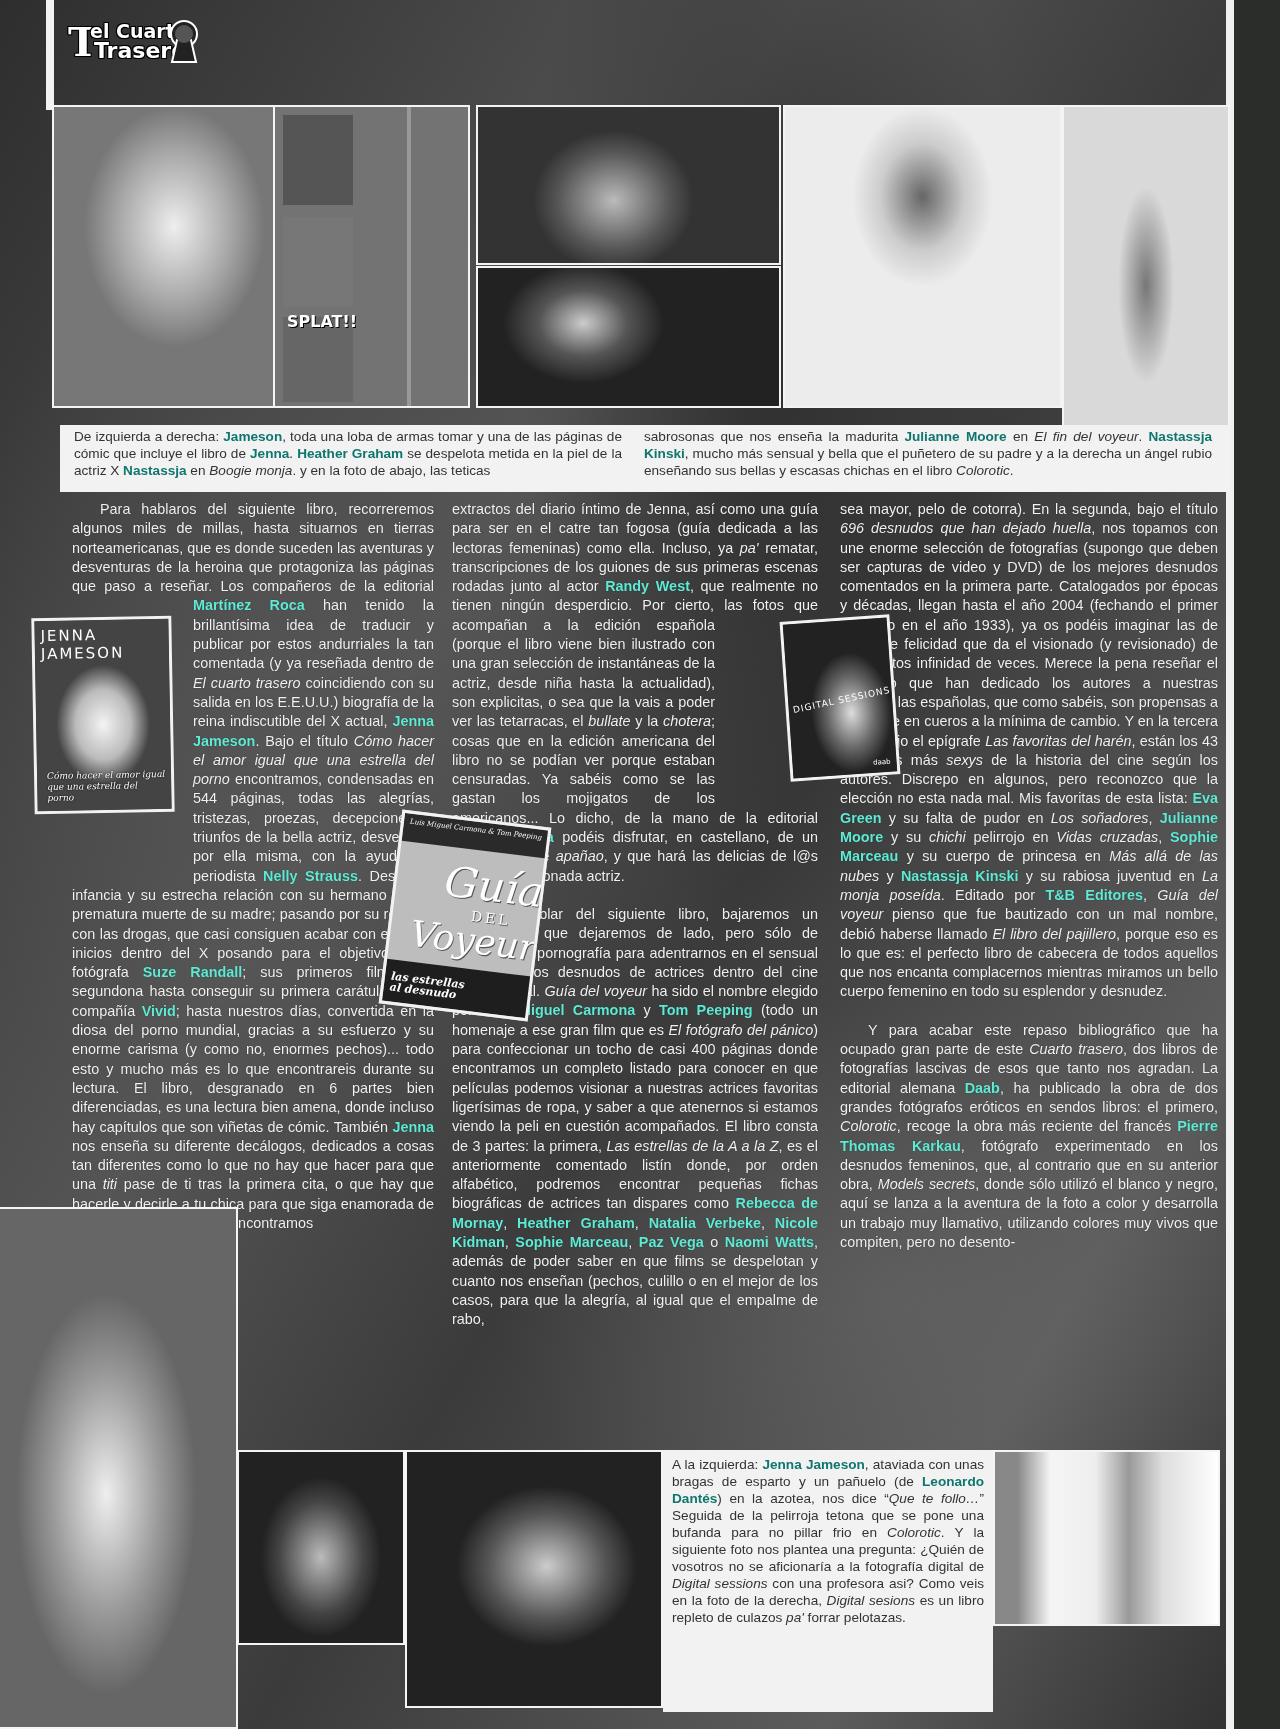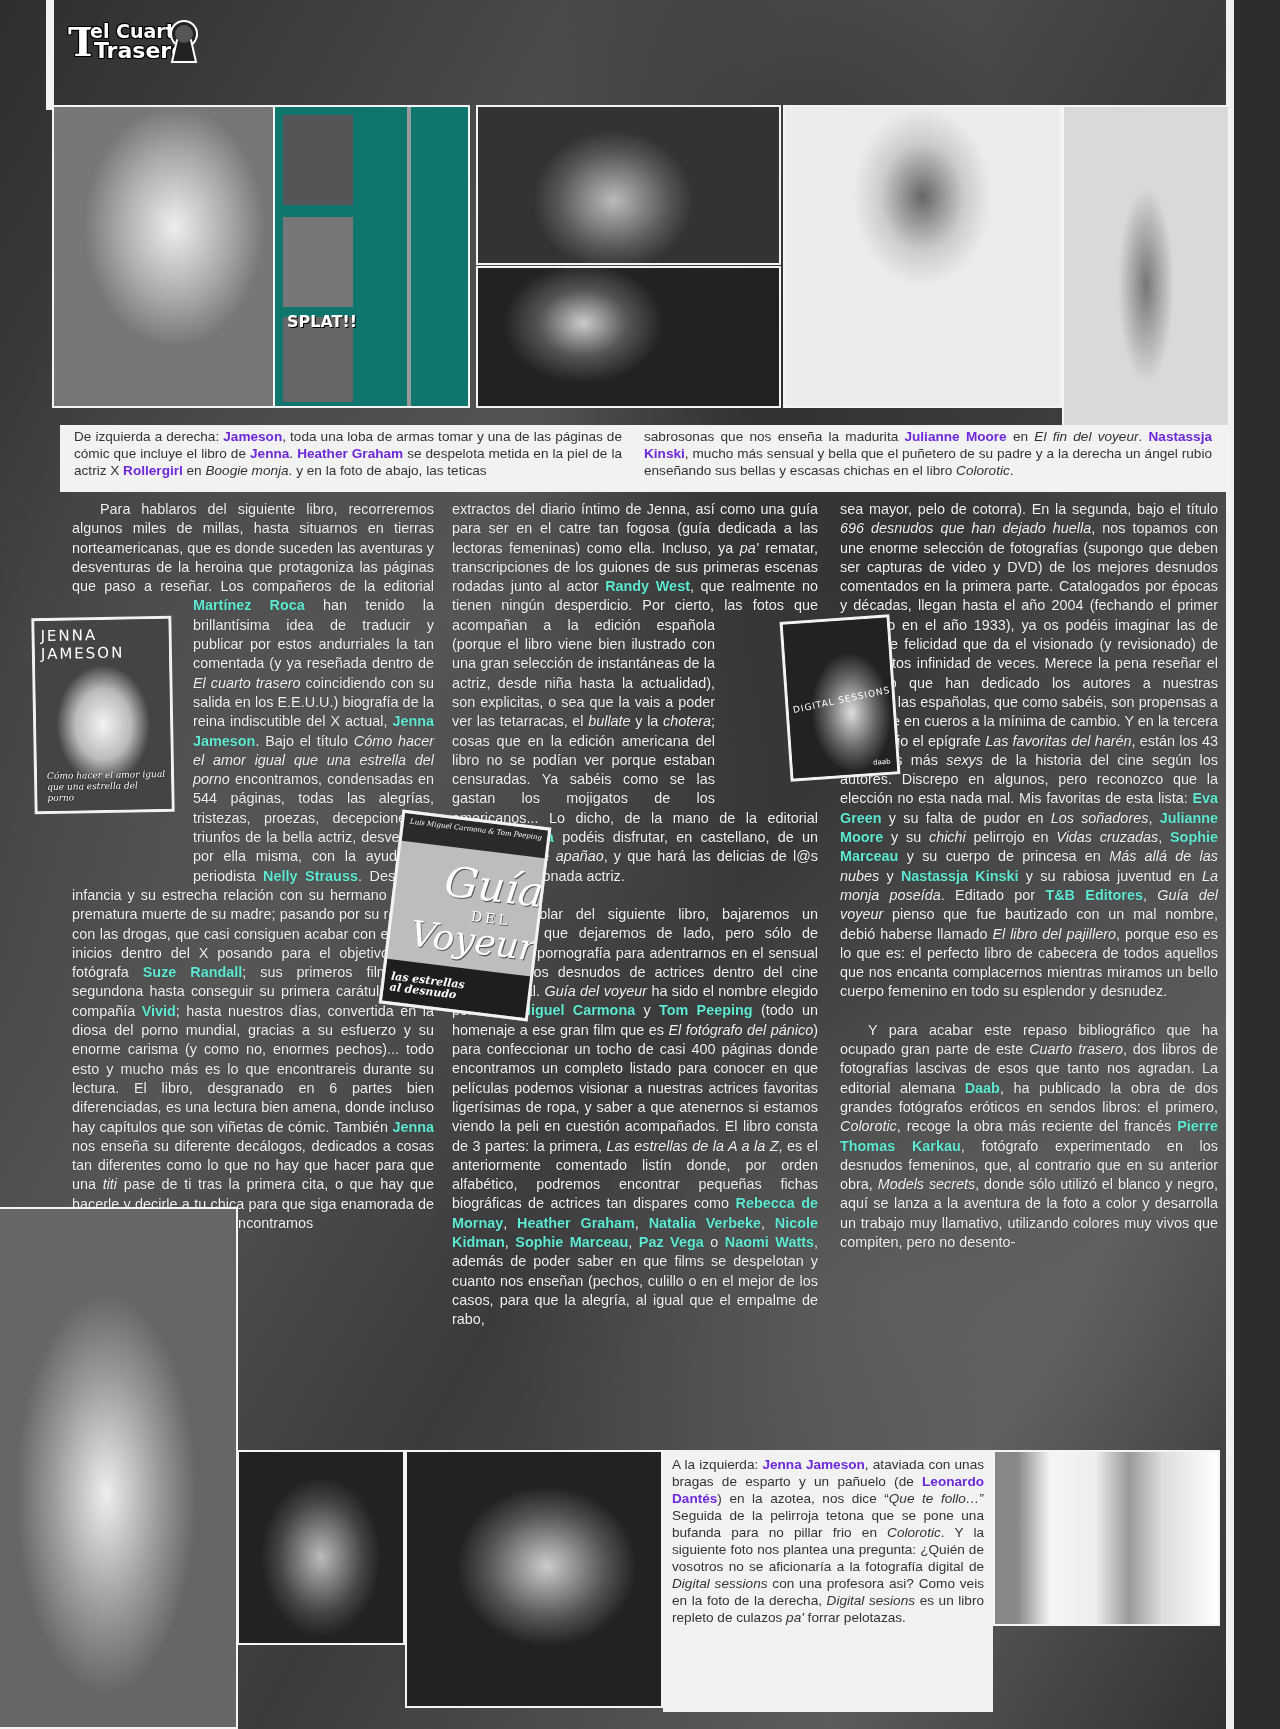--- a/index.html
+++ b/index.html
@@ -33,21 +33,21 @@
 
   .photo {
     position: absolute; background: #9a9a9a; border: 2px solid #f4f4f4; overflow: hidden;
   }
   .photo .shade { position: absolute; inset: 0; }
 
   .caption-box {
     position: absolute; background: #f2f2f2; color: #333; font-size: 13.6px; line-height: 17px;
     text-align: justify;
   }
-  .caption-box b { color: #6d28d9; }
+  .caption-box b { color: #0f766e; }
 
   .col {
     position: absolute; color: #f1f1f1; font-size: 14.4px; line-height: 19.3px; text-align: justify;
     text-shadow: 0 0 1px rgba(0,0,0,0.5);
   }
   .col p { text-indent: 28px; margin-bottom: 19px; }
   .col p.noindent { text-indent: 0; }
   .col b { font-weight: bold; color: #5eead4; }
   .float-l { float: left; }
   .float-r { float: right; }
@@ -73,21 +73,21 @@
       <circle cx="16" cy="14" r="13" fill="#222" stroke="#fff" stroke-width="2"></circle>
       <path d="M9 20 L4 42 L28 42 L23 20 Z" fill="#222" stroke="#fff" stroke-width="2"></path>
       <circle cx="16" cy="14" r="9" fill="#555"></circle>
     </svg>
   </div>
 </div>
 
 <div class="photo" style="left:52px;top:105px;width:223px;height:303px;background:#c8c8c8;">
   <div class="shade" style="background:radial-gradient(ellipse 90px 120px at 55% 40%, #eee, #aaa 60%, #777);"></div>
 </div>
-<div class="photo" style="left:273px;top:105px;width:197px;height:303px;background:#0f766e;">
+<div class="photo" style="left:273px;top:105px;width:197px;height:303px;background:#737373;">
   <div class="shade" style="background:
       linear-gradient(#555,#555) 8px 8px/70px 90px no-repeat,
       linear-gradient(#777,#777) 8px 110px/70px 90px no-repeat,
       linear-gradient(#666,#666) 8px 210px/70px 85px no-repeat,
       linear-gradient(#999,#999) 132px 0/4px 303px no-repeat;"></div>
   <div style="position:absolute;left:12px;top:205px;color:#fff;font-weight:bold;font-size:16px;font-family:'DejaVu Sans',sans-serif;text-shadow:1px 1px 0 #000;">SPLAT!!</div>
 </div>
 <div class="photo" style="left:476px;top:105px;width:305px;height:160px;background:#6e6e6e;">
   <div class="shade" style="background:radial-gradient(ellipse 80px 70px at 45% 60%, #bbb, #555 70%, #333);"></div>
 </div>
@@ -95,21 +95,21 @@
   <div class="shade" style="background:radial-gradient(ellipse 80px 60px at 35% 40%, #ccc, #555 55%, #222);"></div>
 </div>
 <div class="photo" style="left:783px;top:105px;width:279px;height:303px;background:#d4d4d4;">
   <div class="shade" style="background:radial-gradient(ellipse 70px 90px at 50% 30%, #666, #ccc 60%, #ececec);"></div>
 </div>
 <div class="photo" style="left:1062px;top:105px;width:168px;height:328px;background:#d9d9d9;">
   <div class="shade" style="background:radial-gradient(ellipse 40px 140px at 50% 55%, #777, #d9d9d9 70%);"></div>
 </div>
 
 <div class="caption-box" style="left:60px;top:425px;width:1170px;height:67px;padding:3px 14px 0 14px;display:flex;gap:22px;">
-  <div style="width:548px;">De izquierda a derecha: <b>Jameson</b>, toda una loba de armas tomar y una de las páginas de cómic que incluye el libro de <b>Jenna</b>. <b>Heather Graham</b> se despelota metida en la piel de la actriz X <b>Rollergirl</b> en <i>Boogie monja</i>. y en la foto de abajo, las teticas</div>
+  <div style="width:548px;">De izquierda a derecha: <b>Jameson</b>, toda una loba de armas tomar y una de las páginas de cómic que incluye el libro de <b>Jenna</b>. <b>Heather Graham</b> se despelota metida en la piel de la actriz X <b>Nastassja</b> en <i>Boogie monja</i>. y en la foto de abajo, las teticas</div>
   <div style="width:568px;">sabrosonas que nos enseña la madurita <b>Julianne Moore</b> en <i>El fin del voyeur</i>. <b>Nastassja Kinski</b>, mucho más sensual y bella que el puñetero de su padre y a la derecha un ángel rubio enseñando sus bellas y escasas chichas en el libro <i>Colorotic</i>.</div>
 </div>
 
 <div class="col" style="left:72px;top:500px;width:362px;">
   <div style="float:left;width:0;height:110px;"></div>
   <div class="float-l" style="clear:left;width:135px;height:262px;margin-left:-14px;"></div>
   <div style="float:left;clear:left;width:0;height:200px;"></div>
   <p>Para hablaros del siguiente libro, recorreremos algunos miles de millas, hasta situarnos en tierras norteamericanas, que es donde suceden las aventuras y desventuras de la heroina que protagoniza las páginas que paso a reseñar. Los compañeros de la editorial <b>Martínez Roca</b> han tenido la brillantísima idea de traducir y publicar por estos andurriales la tan comentada (y ya reseñada dentro de <i>El cuarto trasero</i> coincidiendo con su salida en los E.E.U.U.) biografía de la reina indiscutible del X actual, <b>Jenna Jameson</b>. Bajo el título <i>Cómo hacer el amor igual que una estrella del porno</i> encontramos, condensadas en 544 páginas, todas las alegrías, tristezas, proezas, decepciones y triunfos de la bella actriz, desveladas por ella misma, con la ayuda del periodista <b>Nelly Strauss</b>. Desde su infancia y su estrecha relación con su hermano tras la prematura muerte de su madre; pasando por su relación con las drogas, que casi consiguen acabar con ella; sus inicios dentro del X posando para el objetivo de la fotógrafa <b>Suze Randall</b>; sus primeros filmes de segundona hasta conseguir su primera carátula con la compañía <b>Vivid</b>; hasta nuestros días, convertida en la diosa del porno mundial, gracias a su esfuerzo y su enorme carisma (y como no, enormes pechos)... todo esto y mucho más es lo que encontrareis durante su lectura. El libro, desgranado en 6 partes bien diferenciadas, es una lectura bien amena, donde incluso hay capítulos que son viñetas de cómic. También <b>Jenna</b> nos enseña su diferente decálogos, dedicados a cosas tan diferentes como lo que no hay que hacer para que una <i>titi</i> pase de ti tras la primera cita, o que hay que hacerle y decirle a tu chica para que siga enamorada de ti eternamente. También encontramos</p>
 </div>
 

